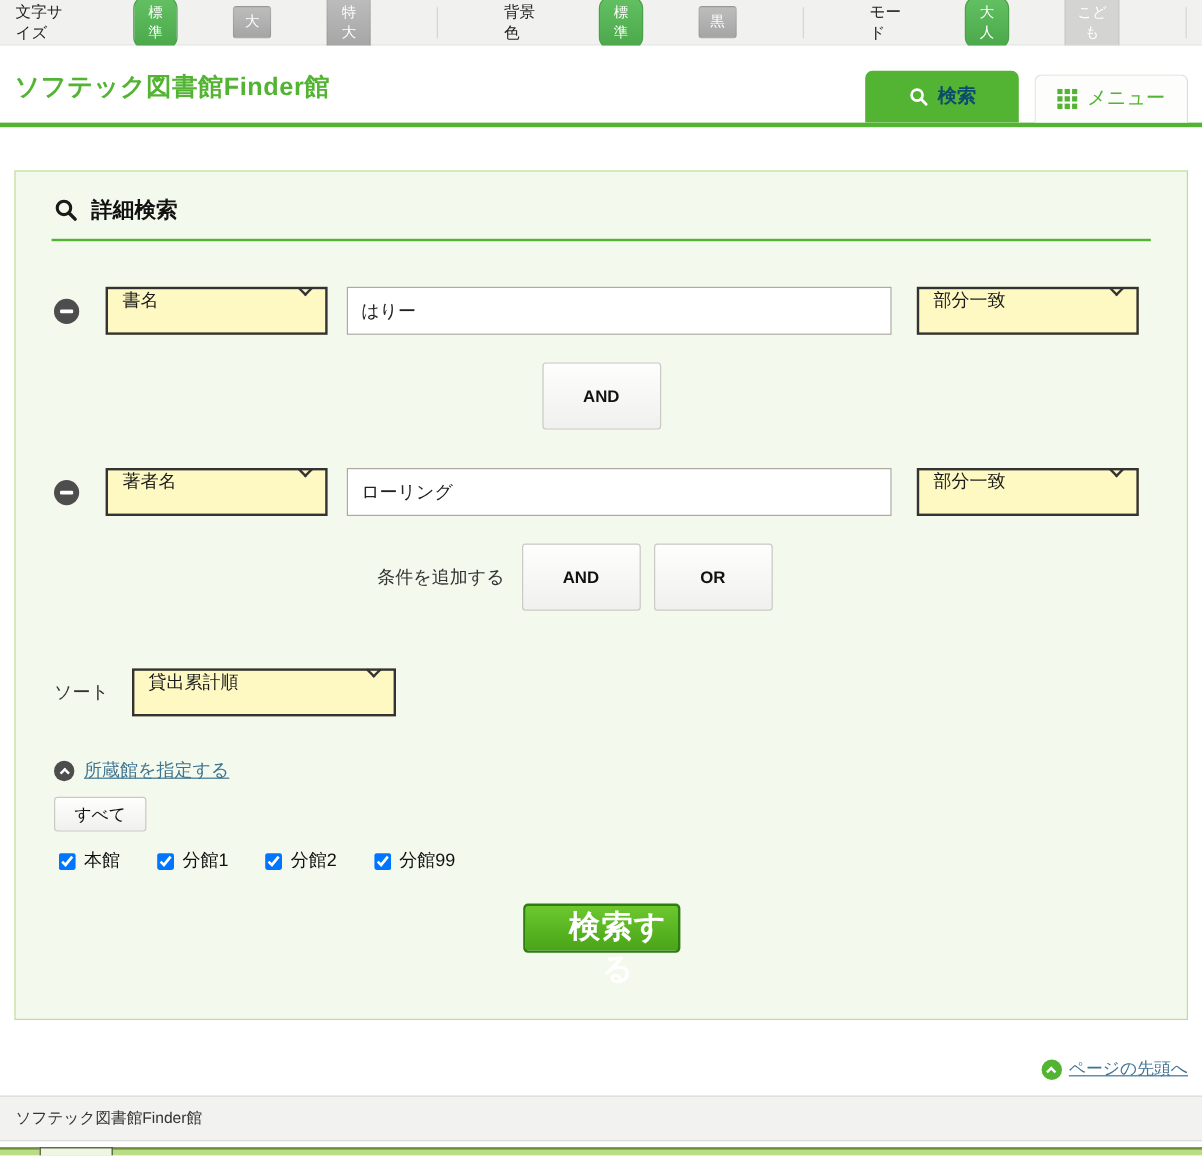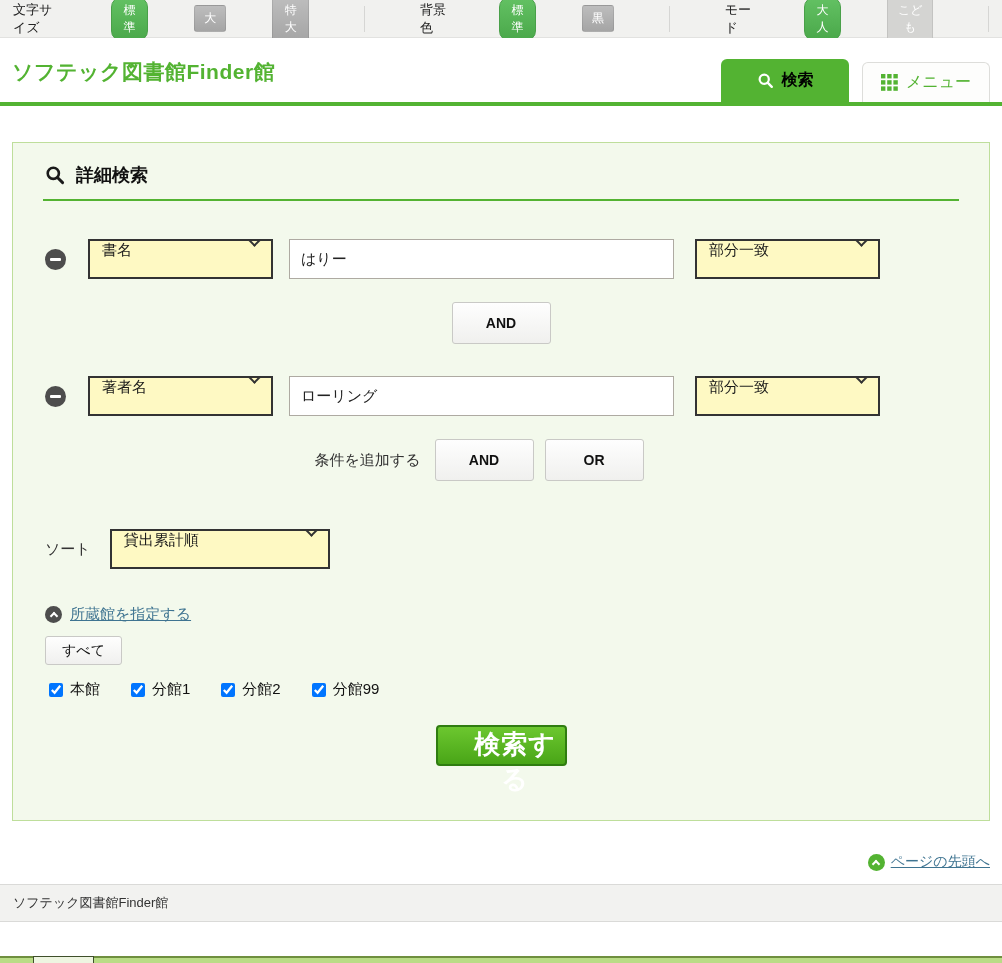--- a/index.html
+++ b/index.html
@@ -33,21 +33,21 @@
   .header { height: 64px; position: relative; background: #fff; }
   .site-title {
     position: absolute; left: 12px; bottom: 16px;
     font-size: 21px; font-weight: bold; color: #53b332; letter-spacing: 0.5px;
   }
   .tabs { position: absolute; right: 12px; bottom: 0; display: flex; align-items: flex-end; gap: 13px; }
   .tab {
     width: 128px; display: flex; align-items: center; justify-content: center; gap: 8px;
     font-size: 16px; border-radius: 6px 6px 0 0; cursor: pointer; text-decoration: none;
   }
-  .tab-active { background: #53b332; color: #000000; height: 43px; font-weight: bold; margin-top: 16px; }
+  .tab-active { background: #53b332; color: #0c4a6e; height: 43px; font-weight: bold; margin-top: 16px; }
   .tab-plain { background: #fdfdfc; border: 1px solid #ddddda; border-bottom: none; color: #53b332; height: 40px; }
   .header-rule { height: 4px; background: #53b332; }
 
   
   .main { padding: 36px 12px 0; }
   .panel {
     background: #f3f9ec; border: 1px solid #bede9b; border-radius: 0;
     padding: 20px 18px 28px;
   }
   .panel-title-row { display: flex; align-items: center; gap: 11px; margin-left: 14px; }
@@ -64,26 +64,26 @@
     height: 40px; background: #fef9c3; border: 2px solid #333;
     display: flex; align-items: flex-start; justify-content: space-between;
     padding: 0 12px; font-size: 15px; cursor: pointer; flex: none;
   }
   .sel-field, .sel-match { width: 185px; }
   .chev {
     width: 9px; height: 9px; border-right: 2px solid #333; border-bottom: 2px solid #333;
     transform: rotate(45deg); margin-top: -5px; flex: none;
   }
   .txt-input {
-    width: 385px; height: 40px; border: 1px solid #aeaaa2; background: #fff;
+    width: 454px; height: 40px; border: 1px solid #aeaaa2; background: #fff;
     margin: 0 21px 0 16px; padding: 0 11px; font-size: 15px; font-family: inherit; color: #222;
   }
   .connector-row { text-align: center; margin-top: 23px; }
   .btn-plain {
-    display: inline-block; min-width: 99px; height: 42px; padding: 0 10px;
+    display: inline-block; min-width: 99px; height: 56px; padding: 0 10px;
     background: linear-gradient(#fefefe, #f0f0ee); border: 1px solid #c9c9c6; border-radius: 3px;
     font-size: 14px; font-weight: bold; color: #111; cursor: pointer; font-family: inherit;
   }
   .add-row { display: flex; align-items: center; justify-content: center; margin-top: 23px; gap: 11px; transform: translateX(-22px); }
   .add-label { font-size: 15px; color: #333; margin-right: 3px; }
 
   .sort-row { display: flex; align-items: center; margin: 48px 0 0 14px; }
   .sort-label { font-size: 15px; color: #333; margin-right: 19px; }
   .sel-sort { width: 220px; }
 

